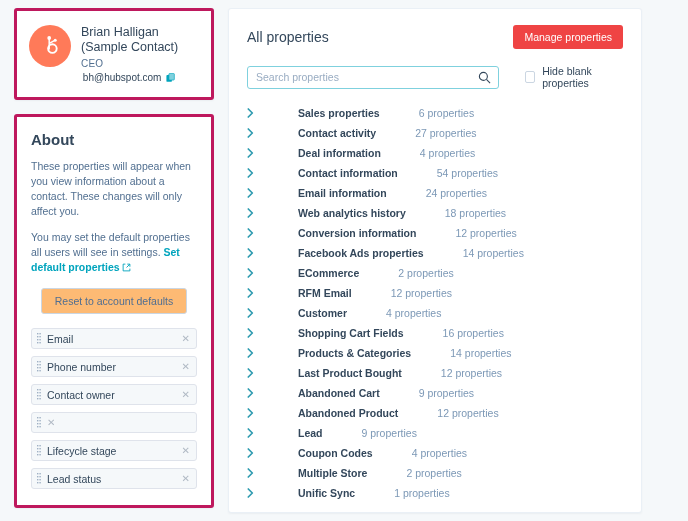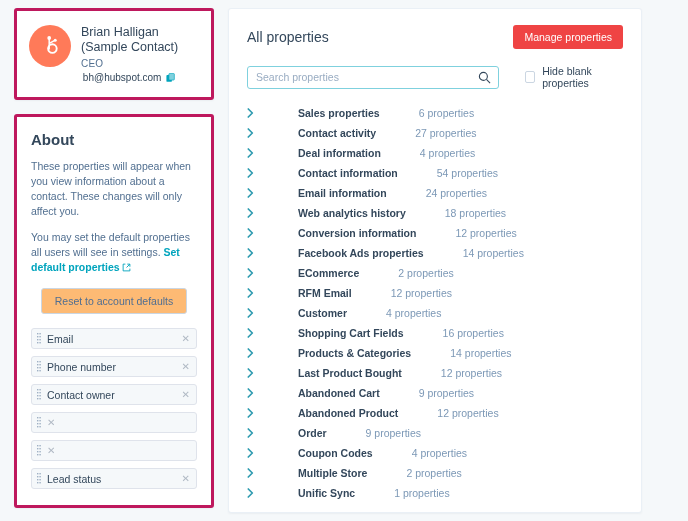--- a/index.html
+++ b/index.html
@@ -233,20 +233,21 @@
             <svg class="grip" width="4" height="13" viewBox="0 0 4 13">
               <rect x="0" y="1" width="1.4" height="1.4" fill="#9fb0c4"></rect>
               <rect x="2.4" y="1" width="1.4" height="1.4" fill="#9fb0c4"></rect>
               <rect x="0" y="4" width="1.4" height="1.4" fill="#9fb0c4"></rect>
               <rect x="2.4" y="4" width="1.4" height="1.4" fill="#9fb0c4"></rect>
               <rect x="0" y="7" width="1.4" height="1.4" fill="#9fb0c4"></rect>
               <rect x="2.4" y="7" width="1.4" height="1.4" fill="#9fb0c4"></rect>
               <rect x="0" y="10" width="1.4" height="1.4" fill="#9fb0c4"></rect>
               <rect x="2.4" y="10" width="1.4" height="1.4" fill="#9fb0c4"></rect>
             </svg>
+            <span class="chip-label">Lifecycle stage</span>
             <span class="chip-x">✕</span>
           </div>
           <div class="chip">
             <svg class="grip" width="4" height="13" viewBox="0 0 4 13">
               <rect x="0" y="1" width="1.4" height="1.4" fill="#9fb0c4"></rect>
               <rect x="2.4" y="1" width="1.4" height="1.4" fill="#9fb0c4"></rect>
               <rect x="0" y="4" width="1.4" height="1.4" fill="#9fb0c4"></rect>
               <rect x="2.4" y="4" width="1.4" height="1.4" fill="#9fb0c4"></rect>
               <rect x="0" y="7" width="1.4" height="1.4" fill="#9fb0c4"></rect>
               <rect x="2.4" y="7" width="1.4" height="1.4" fill="#9fb0c4"></rect>
@@ -427,21 +428,21 @@
             </span>
             <span class="g-name">Abandoned Product</span>
             <span class="g-count">12 properties</span>
           </div>
           <div class="group-row">
             <span class="chev">
               <svg width="7" height="10" viewBox="0 0 7 10">
                 <path d="M1.3 1L5.3 5L1.3 9" fill="none" stroke="#2e9bb0" stroke-width="1.7" stroke-linecap="round" stroke-linejoin="round"></path>
               </svg>
             </span>
-            <span class="g-name">Order</span>
+            <span class="g-name">Lead</span>
             <span class="g-count">9 properties</span>
           </div>
           <div class="group-row">
             <span class="chev">
               <svg width="7" height="10" viewBox="0 0 7 10">
                 <path d="M1.3 1L5.3 5L1.3 9" fill="none" stroke="#2e9bb0" stroke-width="1.7" stroke-linecap="round" stroke-linejoin="round"></path>
               </svg>
             </span>
             <span class="g-name">Coupon Codes</span>
             <span class="g-count">4 properties</span>

